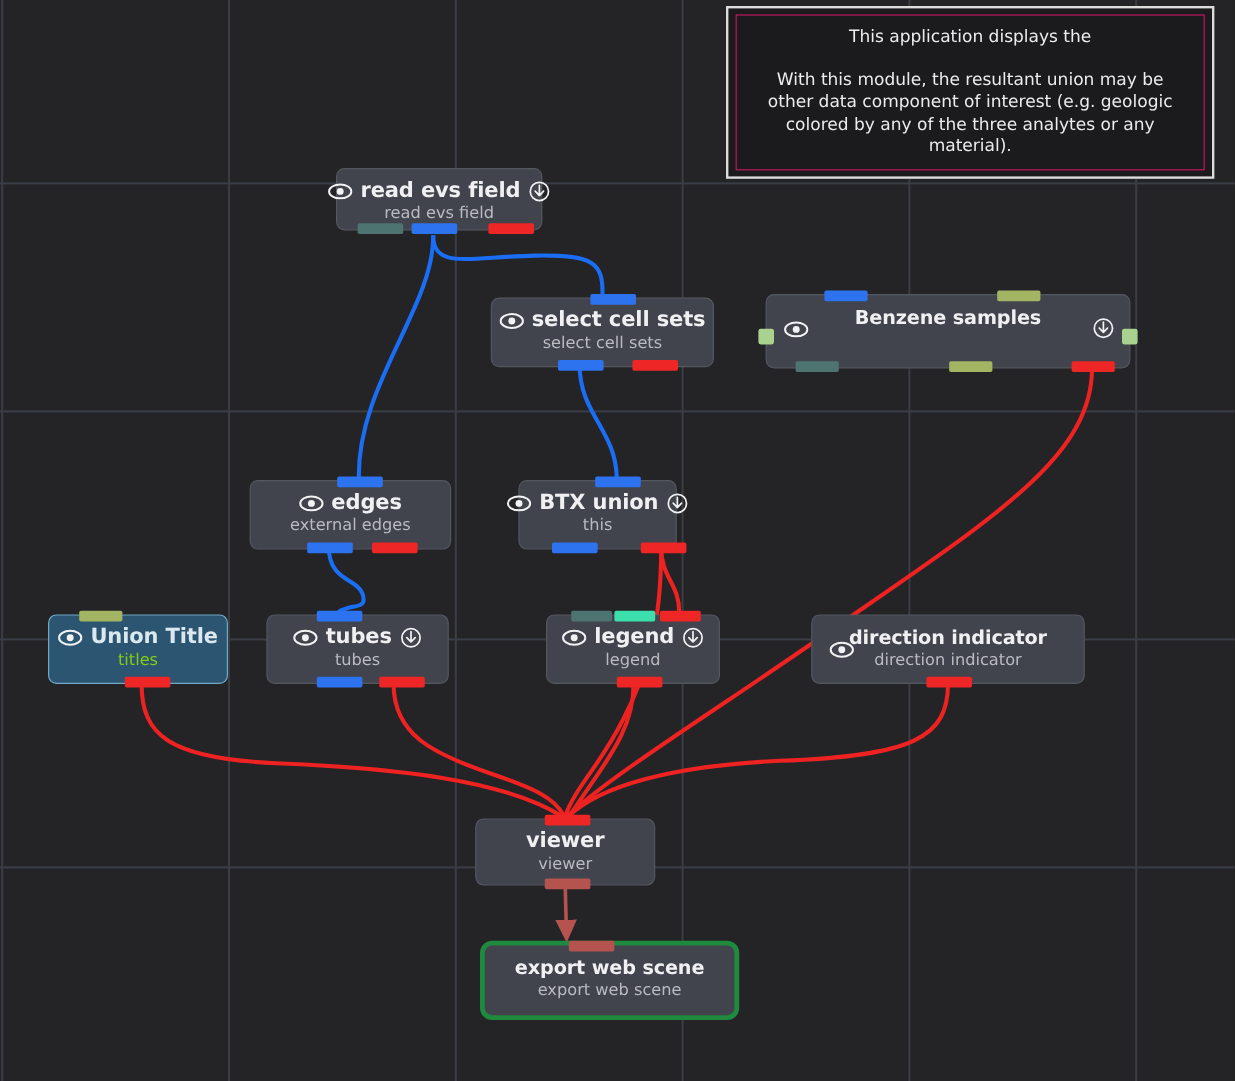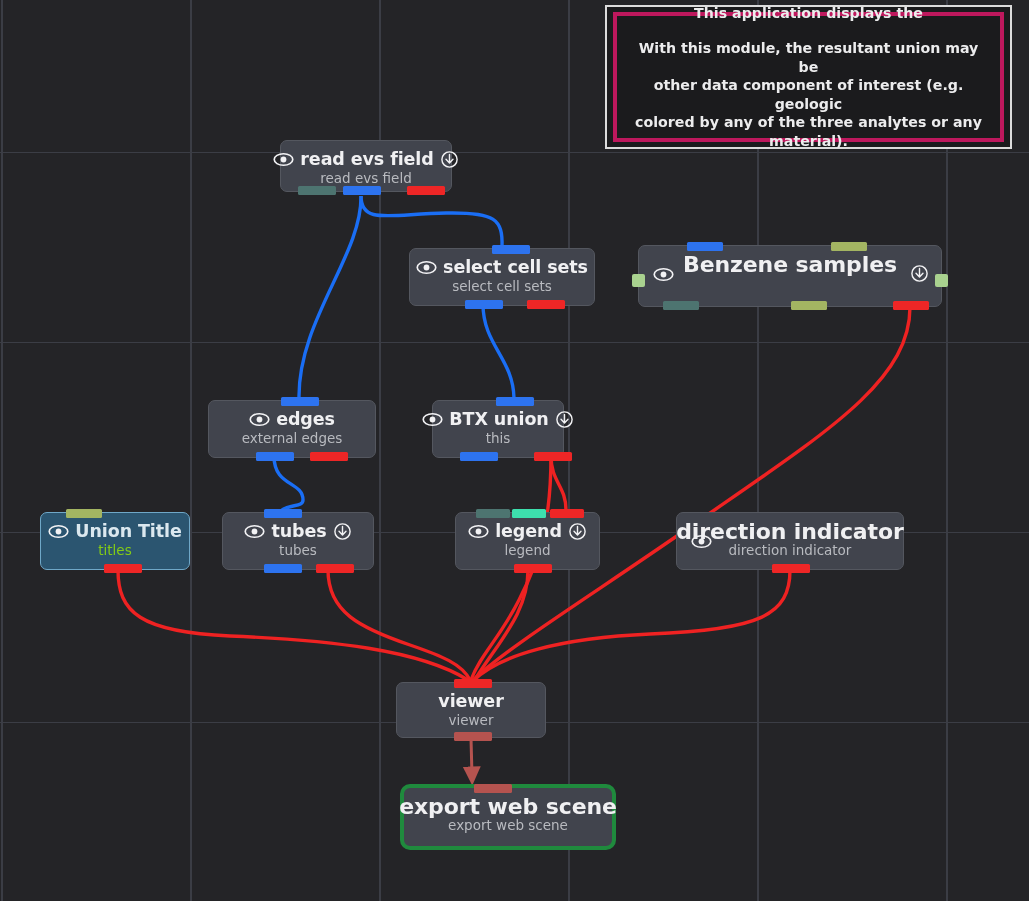--- a/index.html
+++ b/index.html
@@ -46,21 +46,21 @@
     font-size: 17.5px; font-weight: bold; letter-spacing: -0.1px;
     color: #f0f0f2; white-space: nowrap;
   }
   .node .subtitle {
     text-align: center;
     font-size: 13.5px;
     color: #b9bbc0;
     margin-top: 1px;
     white-space: nowrap;
   }
-  .node.wide .title { font-size: 22px; }
+  .node.wide .title { font-size: 16px; }
   
   .node.selected {
     background: #2b5570;
     border: 1px solid #6fa8c8;
   }
   .node.selected .title { color: #dbe8ef; }
   .node.selected .subtitle { color: #84cc16; }
   .node.running {
     border: 4px solid #1f8a3d;
     background: #41444d;
@@ -82,25 +82,24 @@
   #info {
     position: absolute;
     left: 605px; top: 5px;
     width: 407px; height: 144px;
     background: #1b1b1d;
     border: 2px solid #dcdcdc;
     padding: 5px 6px;
   }
   #info .inner {
     width: 100%; height: 100%;
-    border: 4px solid #be185d;
+    border: 1px solid #be185d;
     display: flex; flex-direction: column;
     align-items: center; justify-content: center;
     padding: 4px 10px;
-    font-weight: bold;
   }
   #info p {
     color: #ececed;
     font-size: 14.2px;
     line-height: 18.5px;
     text-align: center;
   }
   #info p.gap { margin-top: 17px; }
 </style>
 </head>

